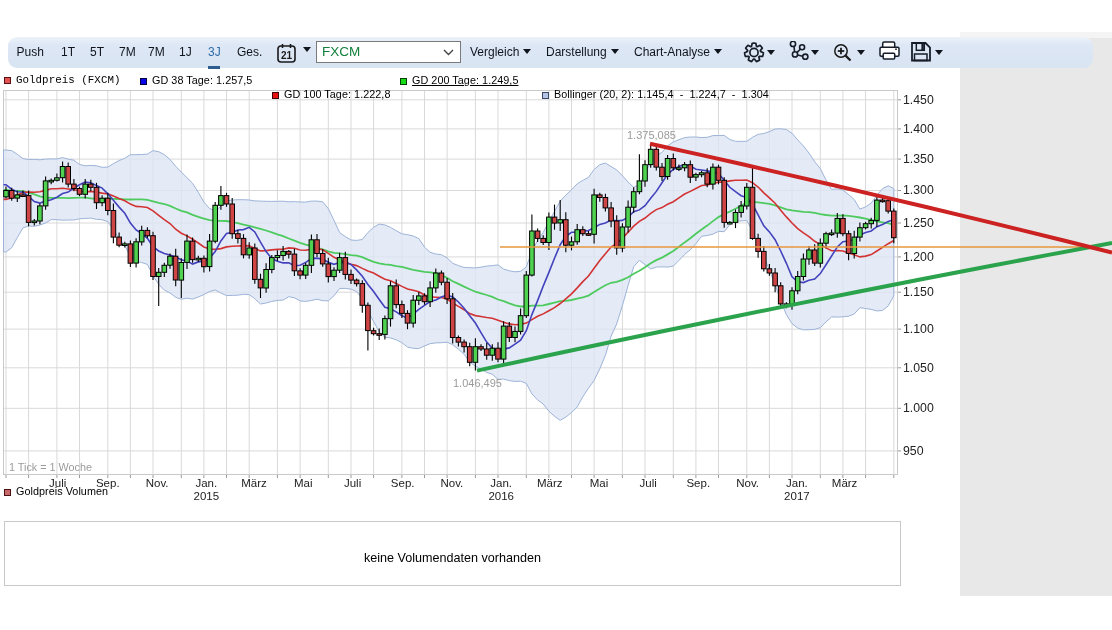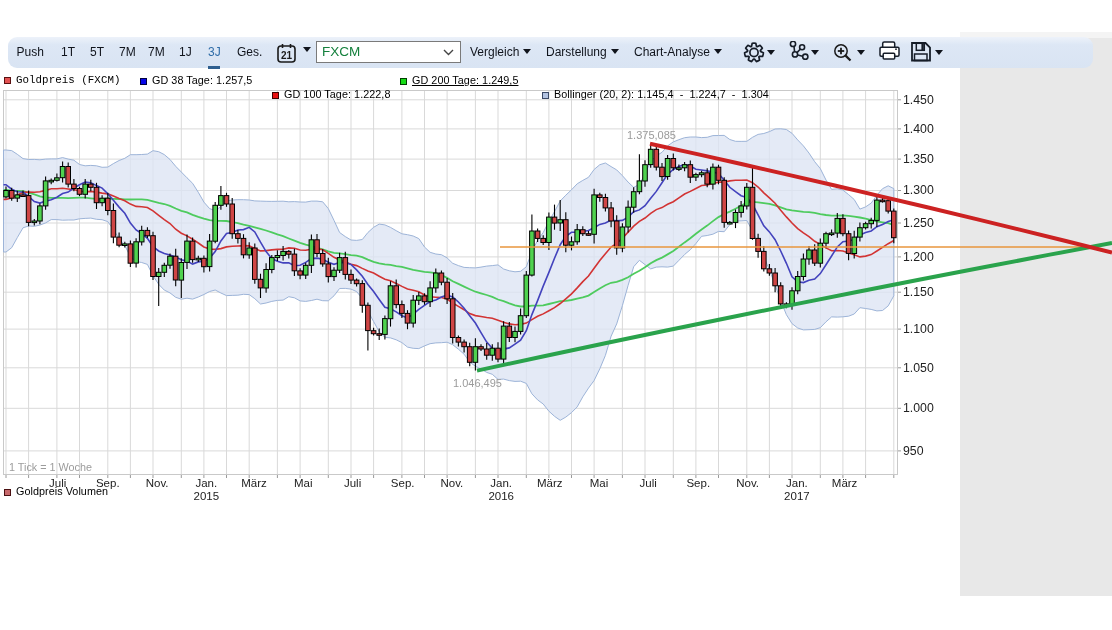--- a/index.html
+++ b/index.html
@@ -569,13 +569,16 @@
   </div>
   <div class="legrow" style="left:400px; top:74px;text-decoration:underline;">
     <span class="sq" style="background:#16dc16;border-color:#003f00"></span>GD 200 Tage: 1.249,5
   </div>
   <div class="legrow" style="left:542px; top:88px;">
     <span class="sq" style="background:#b3c3e1;border-color:#3c4a67"></span>Bollinger (20, 2): 1.145,4&nbsp; - &nbsp;1.224,7&nbsp; - &nbsp;1.304
   </div>
   <div class="legrow" style="left:4px; top:485px;">
     <span class="sq" style="background:#c8696c;border-color:#4a1012"></span>Goldpreis Volumen
   </div>
+  <div id="volbox">
+      <div>keine Volumendaten vorhanden</div>
+    </div>
 </div>
 
 </body></html>

